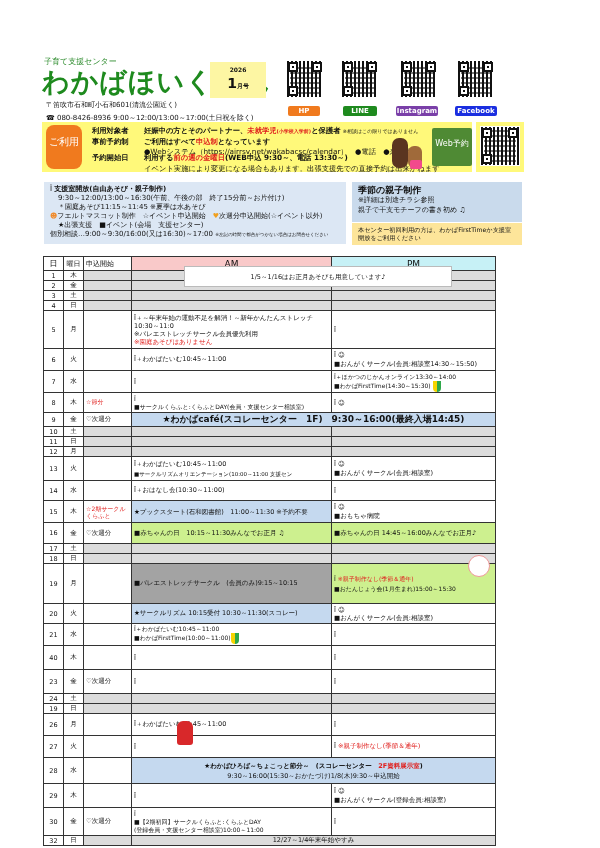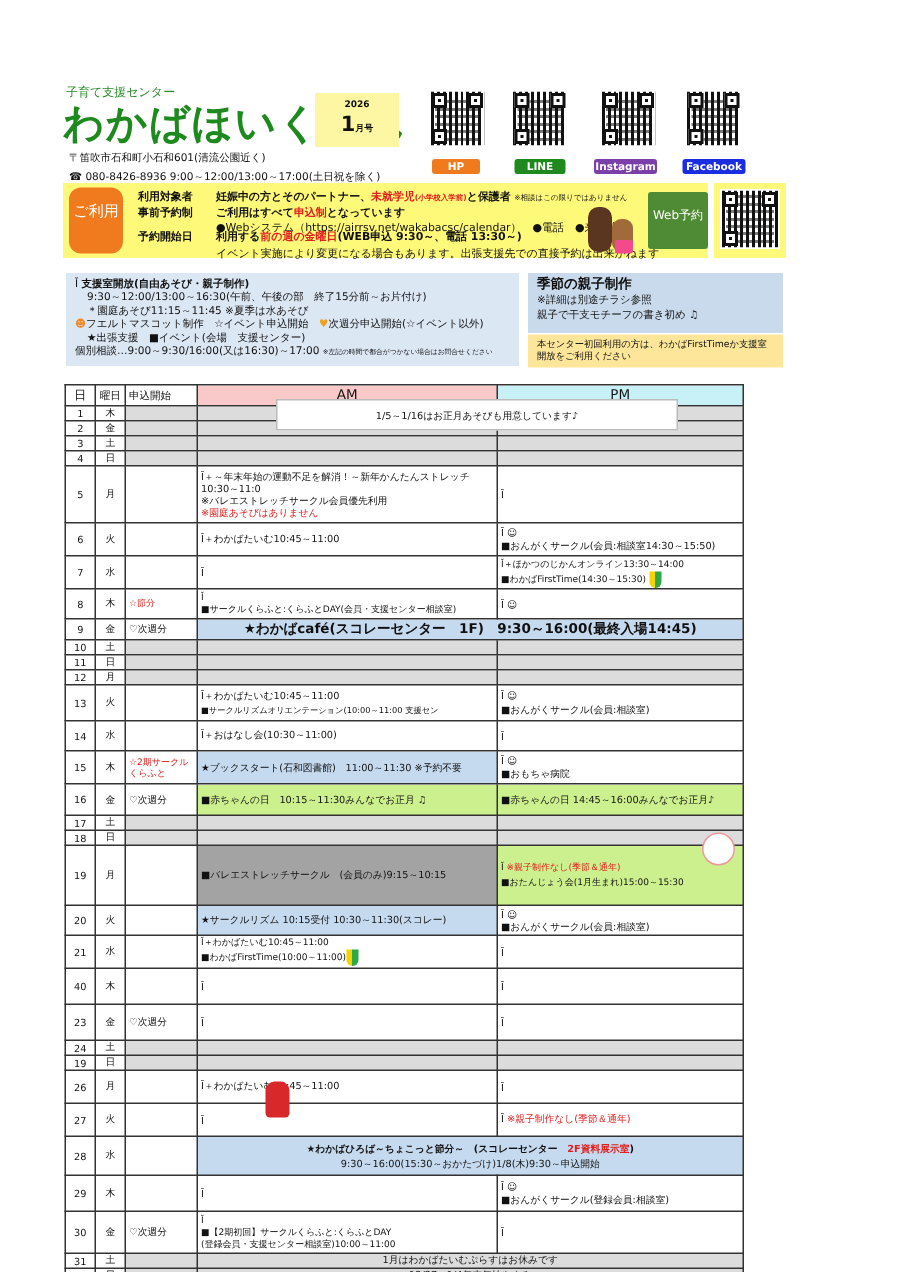--- a/index.html
+++ b/index.html
@@ -426,26 +426,20 @@
         <td>♡次週分</td>
     <td style="line-height:8px;font-size:6px">
           <div>Ĭ</div>
           <div>■【2期初回】サークルくらふと:くらふとDAY</div>
           <div>(登録会員・支援センター相談室)10:00～11:00</div>
         </td>
     <td>Ĭ</td>
       </tr>
 
   <tr style="height:10px">
-        <td class="num">31</td>
-        <td class="dow">土</td>
-        <td class="gray"></td>
-    <td colspan="2" class="gray cell-c">1月はわかばたいむぷらすはお休みです</td>
-      </tr>
-  <tr style="height:10px">
         <td class="num">32</td>
         <td class="dow">日</td>
         <td class="gray"></td>
     <td colspan="2" class="gray cell-c">12/27～1/4年末年始やすみ</td>
       </tr>
 </tbody>
   </table>
 
 <div class="abs banner">1/5～1/16はお正月あそびも用意しています♪</div>
 <div class="cake"></div>

